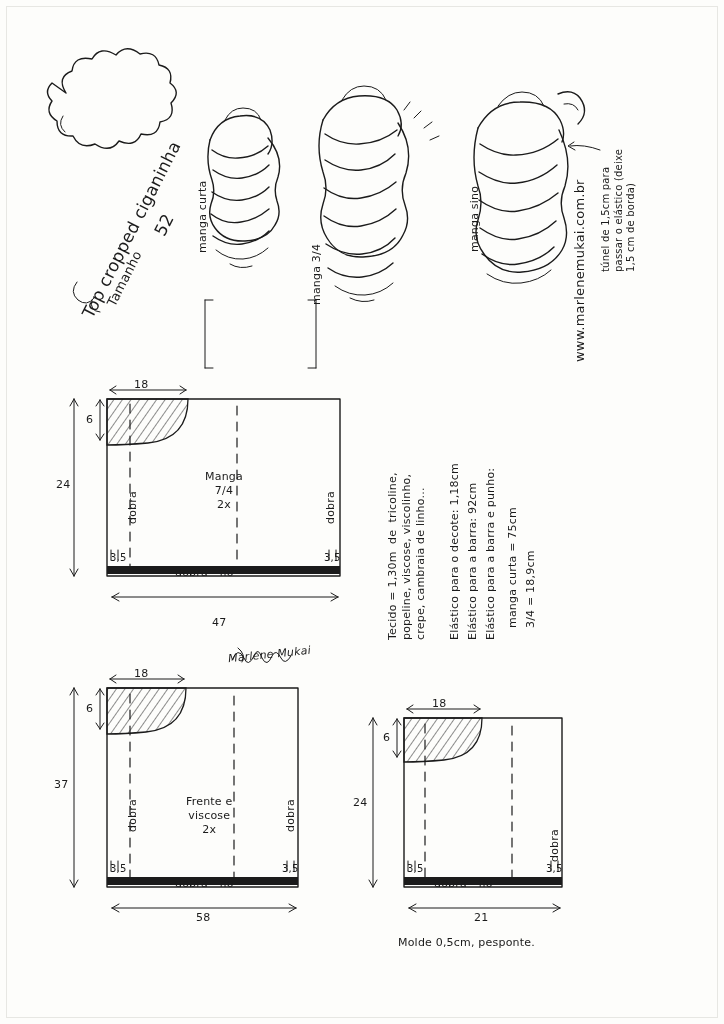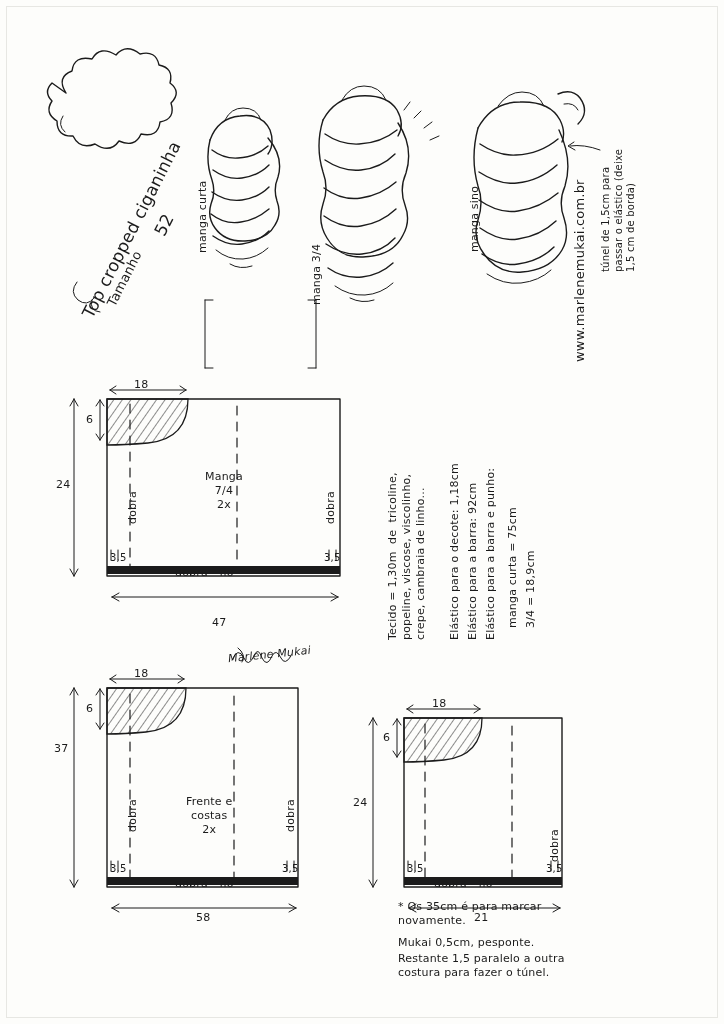--- a/index.html
+++ b/index.html
@@ -220,50 +220,46 @@
 
   <div class="hand hm r90" style="left:386px; top:640px;">Tecido = 1,30m  de  tricoline,
 popeline, viscose, viscolinho,
 crepe, cambraia de linho...</div>
   <div class="hand hm r90" style="left:448px; top:640px;">Elástico para o decote: 1,18cm</div>
   <div class="hand hm r90" style="left:466px; top:640px;">Elástico para a barra: 92cm</div>
   <div class="hand hm r90" style="left:484px; top:640px;">Elástico para a barra e punho:</div>
   <div class="hand hm r90" style="left:506px; top:628px;">manga curta = 75cm</div>
   <div class="hand hm r90" style="left:524px; top:628px;">3/4 = 18,9cm</div>
 
-  <div class="hand hm" style="left:398px; top:900px;">* Os 35cm é para marcar
-novamente.</div>
-  <div class="hand hm" style="left:398px; top:936px;">Mukai 0,5cm, pesponte.</div>
-  <div class="hand hm" style="left:398px; top:952px;">Restante 1,5 paralelo a outra
-costura para fazer o túnel.</div>
+  <div class="hand hm" style="left:398px; top:936px;">Molde 0,5cm, pesponte.</div>
 
   <div class="hand hm" style="left:134px; top:378px;">18</div>
   <div class="hand hm" style="left:86px; top:413px;">6</div>
   <div class="hand hm" style="left:56px; top:478px;">24</div>
   <div class="hand hm" style="left:212px; top:568px;margin-top:48px;">47</div>
   <div class="hand hm r90" style="left:126px; top:524px;">dobra</div>
   <div class="hand hm r90" style="left:324px; top:524px;">dobra</div>
   <div class="hand hm" style="left:175px; top:566px;">dobra - fio</div>
   <div class="hand hs" style="left:110px; top:552px;">3,5</div>
   <div class="hand hs" style="left:324px; top:552px;">3,5</div>
   <div class="hand hm" style="left:205px; top:470px; text-align:center;">Manga
 7/4
 2x</div>
 
   <div class="hand hm" style="left:134px; top:667px;">18</div>
   <div class="hand hm" style="left:86px; top:702px;">6</div>
-  <div class="hand hm" style="left:54px; top:742px;text-align:right;">37</div>
+  <div class="hand hm" style="left:54px; top:778px;text-align:right;">37</div>
   <div class="hand hm" style="left:196px; top:911px;">58</div>
   <div class="hand hm r90" style="left:126px; top:832px;">dobra</div>
   <div class="hand hm r90" style="left:284px; top:832px;">dobra</div>
   <div class="hand hm" style="left:175px; top:877px;">dobra - fio</div>
   <div class="hand hs" style="left:110px; top:863px;">3,5</div>
   <div class="hand hs" style="left:282px; top:863px;">3,5</div>
   <div class="hand hm" style="left:186px; top:795px; text-align:center;">Frente e
-costas
+viscose
 2x</div>
 
   <div class="hand hm" style="left:432px; top:697px;">18</div>
   <div class="hand hm" style="left:383px; top:731px;">6</div>
   <div class="hand hm" style="left:353px; top:796px;">24</div>
   <div class="hand hm" style="left:474px; top:911px;">21</div>
   <div class="hand hm r90" style="left:548px; top:862px;">dobra</div>
   <div class="hand hm" style="left:434px; top:877px;">dobra - fio</div>
   <div class="hand hs" style="left:407px; top:863px;">3,5</div>
   <div class="hand hs" style="left:546px; top:863px;">3,5</div>

